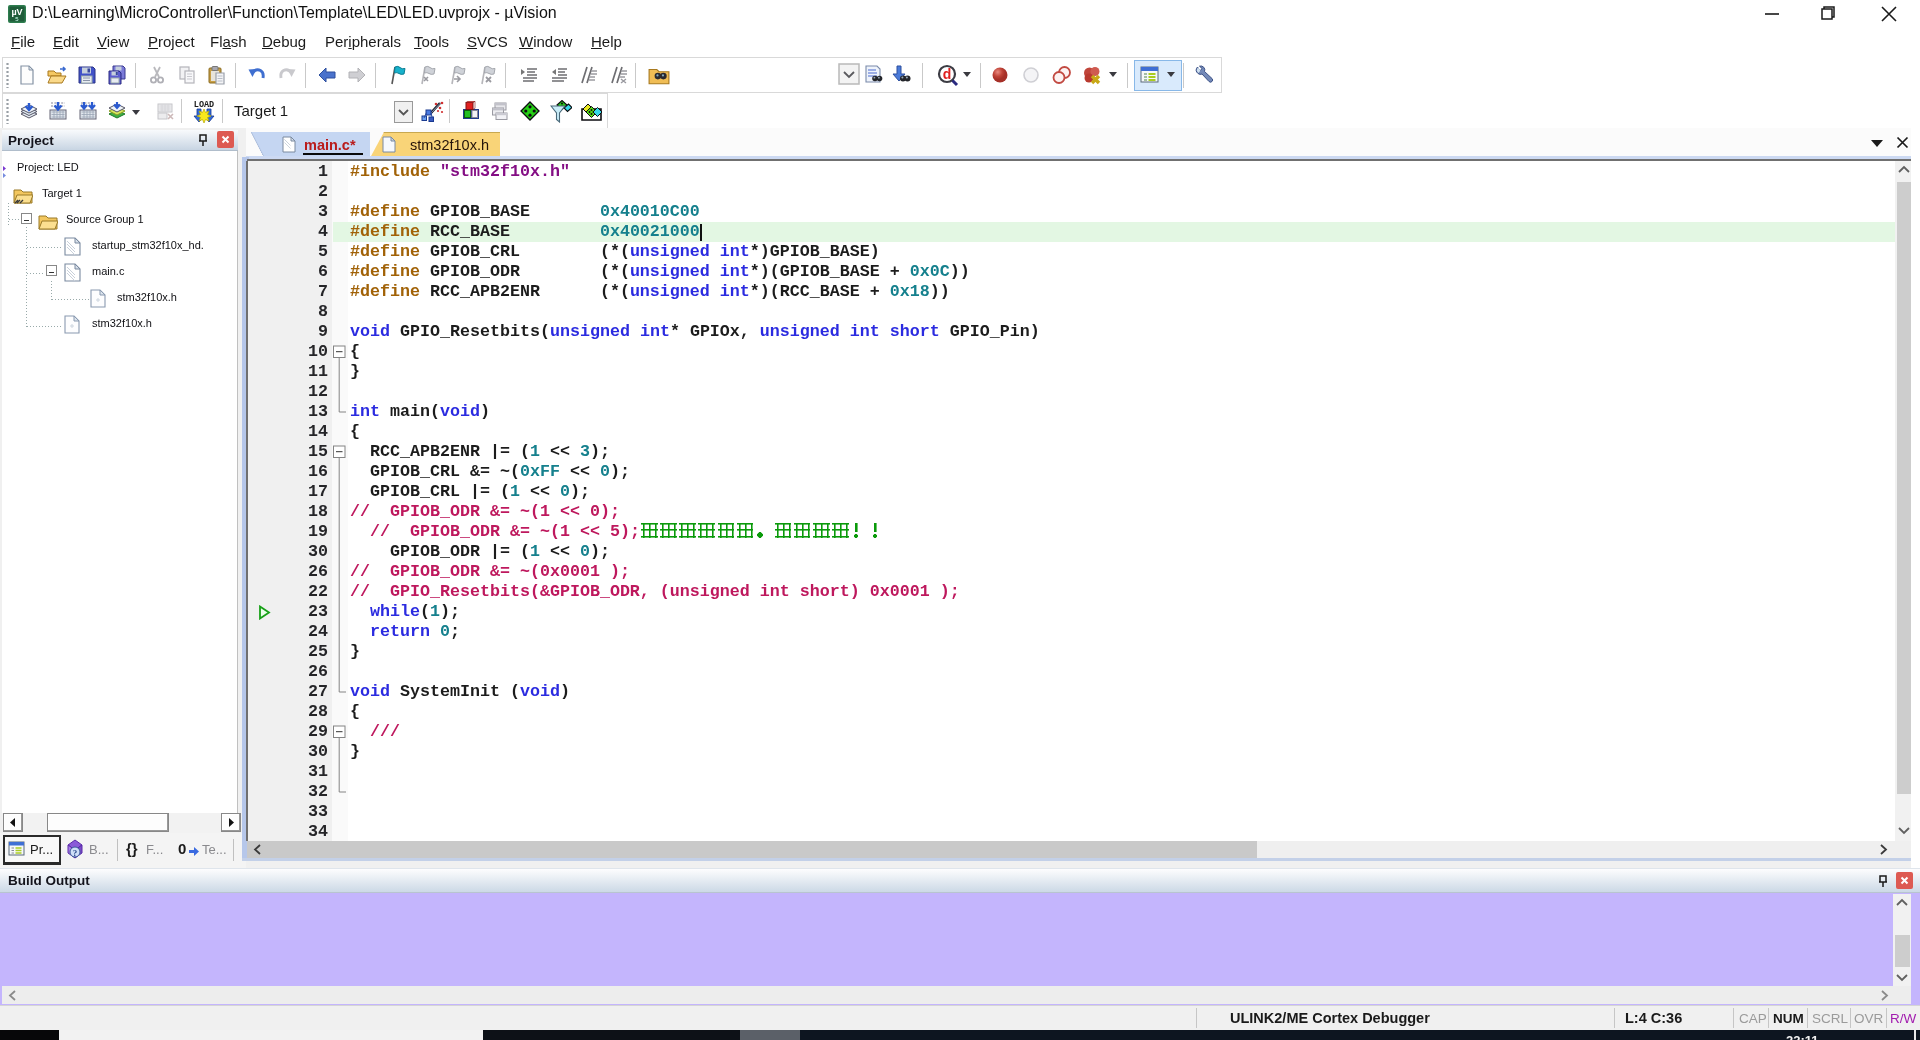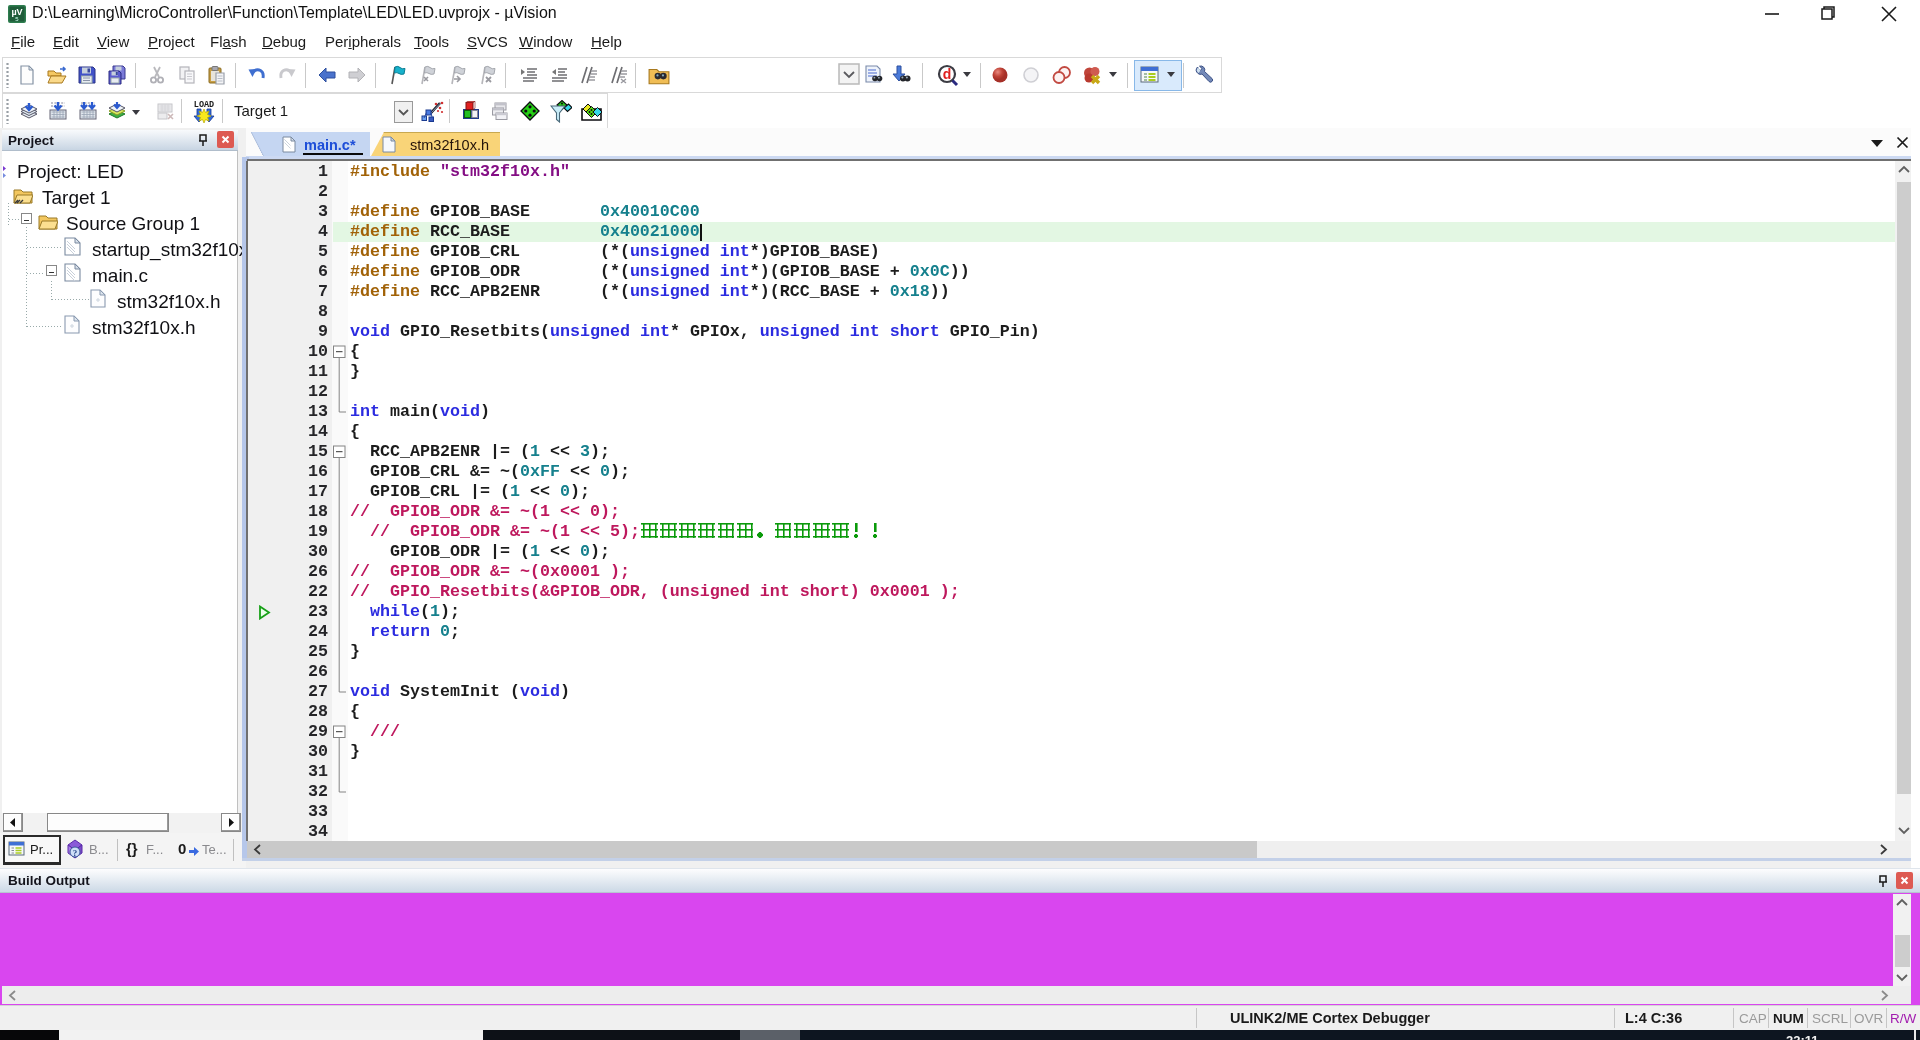--- a/index.html
+++ b/index.html
@@ -344,21 +344,21 @@
   <div class="a" style="left:2px;top:2px;width:236px;height:21px;background:linear-gradient(#f8fafc,#c8d5e3);border-bottom:1px solid #b0bdcb">
    <div class="a" style="left:6px;top:3px;font-size:13.5px;font-weight:bold;color:#14141c">Project</div>
    <svg class="a" style="left:194px;top:3px" width="14" height="15" viewBox="0 0 14 15">
           <path d="M4 2 h6 v6 h-6 z M3 8 h8 M7 8 v5" stroke="#1a1a1a" stroke-width="1.5" fill="none"></path>
         </svg>
    <div class="a" style="left:215px;top:1px;width:17px;height:17px;background:#dd5a52;border-radius:2px"><svg width="17" height="17" viewBox="0 0 17 17">
             <path d="M5.5 5.5 l6 6 m0-6 l-6 6" stroke="#fff" stroke-width="2"></path>
           </svg></div>
   </div>
   <div class="a" style="left:2px;top:23px;width:236px;height:662px;background:#fff;border-right:1px solid #c0c0c0"></div>
-  <div id="tree" class="a" style="left:0;top:25px;width:238px;height:662px;font-size:19px;color:#101014">
+  <div id="tree" class="a" style="left:0;top:25px;width:238px;height:662px;font-size:11px;color:#101014">
    <svg class="a" style="left:2px;top:12px" width="8" height="14" viewBox="0 0 8 14">
           <path d="M1 1 l3 2.5 -3 2.5 z" fill="#7a3ad0"></path>
           <path d="M1 8 l3 2.5 -3 2.5 z" fill="#3a5ad0" opacity=".7"></path>
         </svg>
    <div class="a" style="left:17px;top:8px">Project: LED</div>
    <svg class="a" style="left:13px;top:34px" width="20" height="17" viewBox="0 0 20 17">
           <path d="M1 3 h7 l2 2 h9 v11 h-18 z" fill="#f3c75f" stroke="#9a7a28" stroke-width="1"></path>
           <path d="M1 16 L4 8 h16 l-3 8 z" fill="#fbdf90" stroke="#9a7a28" stroke-width="1"></path>
           <path d="M2 16 l3-3 m-1 3 l3-3 m0 3 l3-3" stroke="#3a3a3a" stroke-width="1.4"></path>
         </svg>
@@ -448,21 +448,21 @@
  </div>
 
  <div class="a" style="left:246px;top:0;width:1674px;height:28px;background:#fbfbfb">
   <div class="a" style="left:0;top:4px;width:124px;height:26px;background:#c5d6f2;clip-path:polygon(22px 0,124px 0,124px 26px,0 26px)"></div>
   <div class="a" style="left:0;top:4px;width:23px;height:26px;background:linear-gradient(63deg,#fbfbfb 49%,#aabbd8 50%,#c5d6f2 54%)"></div>
   <svg class="a" style="left:36px;top:8px" width="14" height="17" viewBox="0 0 14 17">
         <path d="M1 1 h8 l4 4 v11 h-12 z" fill="#fff" stroke="#7a8aa0"></path>
         <path d="M9 1 l4 4 h-4 z" fill="#d8e0ea" stroke="#7a8aa0"></path>
         <path d="M2.5 3.5 l6 6 m-6-3 l6 6 m-6-9 l4 4" stroke="#c8d0da" stroke-width=".9"></path>
       </svg>
-  <div class="a" style="left:58px;top:9px;font-size:14.5px;font-weight:bold;color:#1d4ed8">main.c*</div>
+  <div class="a" style="left:58px;top:9px;font-size:14.5px;font-weight:bold;color:#b91c1c">main.c*</div>
   <div class="a" style="left:57px;top:24.5px;width:60px;height:2.6px;background:#0a0a0a"></div>
   <div class="a" style="left:124px;top:4px;width:130px;height:26px;background:#f9d478;clip-path:polygon(14px 0,130px 0,130px 26px,0 26px);border-top:1px solid #c8a850"></div>
   <svg class="a" style="left:136px;top:8px" width="14" height="17" viewBox="0 0 14 17">
         <path d="M1 1 h8 l4 4 v11 h-12 z" fill="#f6f9fd" stroke="#7a8aa0"></path>
         <path d="M9 1 l4 4 h-4 z" fill="#c8d4e2" stroke="#7a8aa0"></path>
       </svg>
   <div class="a" style="left:164px;top:9px;font-size:14.5px;color:#25140a">stm32f10x.h</div>
   <svg class="a" style="left:1624px;top:11px" width="14" height="9" viewBox="0 0 14 9">
         <path d="M1 1 h12 l-6 7 z" fill="#1a1a1a"></path>
       </svg>
@@ -584,21 +584,21 @@
   <svg class="a" style="left:5px;top:2px" width="12" height="13" viewBox="0 0 12 13">
         <path d="M8 2 l-5 4.5 5 4.5" fill="none" stroke="#3a3a3a" stroke-width="1.8"></path>
       </svg>
   <svg class="a" style="left:1630px;top:2px" width="12" height="13" viewBox="0 0 12 13">
         <path d="M4 2 l5 4.5 -5 4.5" fill="none" stroke="#3a3a3a" stroke-width="1.8"></path>
       </svg>
  </div>
  <div class="a" style="left:242px;top:730px;width:1669px;height:3px;background:#c3d0e8"></div>
  <div class="a" style="left:1911px;top:0;width:9px;height:740px;background:#fff"></div>
 </div>
-<div class="a" id="buildout" style="left:0;top:868px;width:1920px;height:137px;background:#d946ef">
+<div class="a" id="buildout" style="left:0;top:868px;width:1920px;height:137px;background:#c4b5fd">
  <div class="a" style="left:0;top:0;width:1920px;height:25px;background:linear-gradient(#fdfdfe,#ccd9e6);border-top:1px solid #dfe5ec;border-bottom:1px solid #b8c4d0">
   <div class="a" style="left:8px;top:4px;font-size:13.5px;font-weight:bold;color:#14141c">Build Output</div>
   <svg class="a" style="left:1876px;top:5px" width="14" height="15" viewBox="0 0 14 15">
         <path d="M4 2 h6 v6 h-6 z M3 8 h8 M7 8 v5" stroke="#1a1a1a" stroke-width="1.5" fill="none"></path>
       </svg>
   <div class="a" style="left:1896px;top:3px;width:17px;height:17px;background:#dd5a52;border-radius:2px"><svg width="17" height="17" viewBox="0 0 17 17">
           <path d="M5.5 5.5 l6 6 m0-6 l-6 6" stroke="#fff" stroke-width="2"></path>
         </svg></div>
  </div>
  <div class="a" style="left:1893px;top:26px;width:18px;height:92px;background:#f1f1f1">

